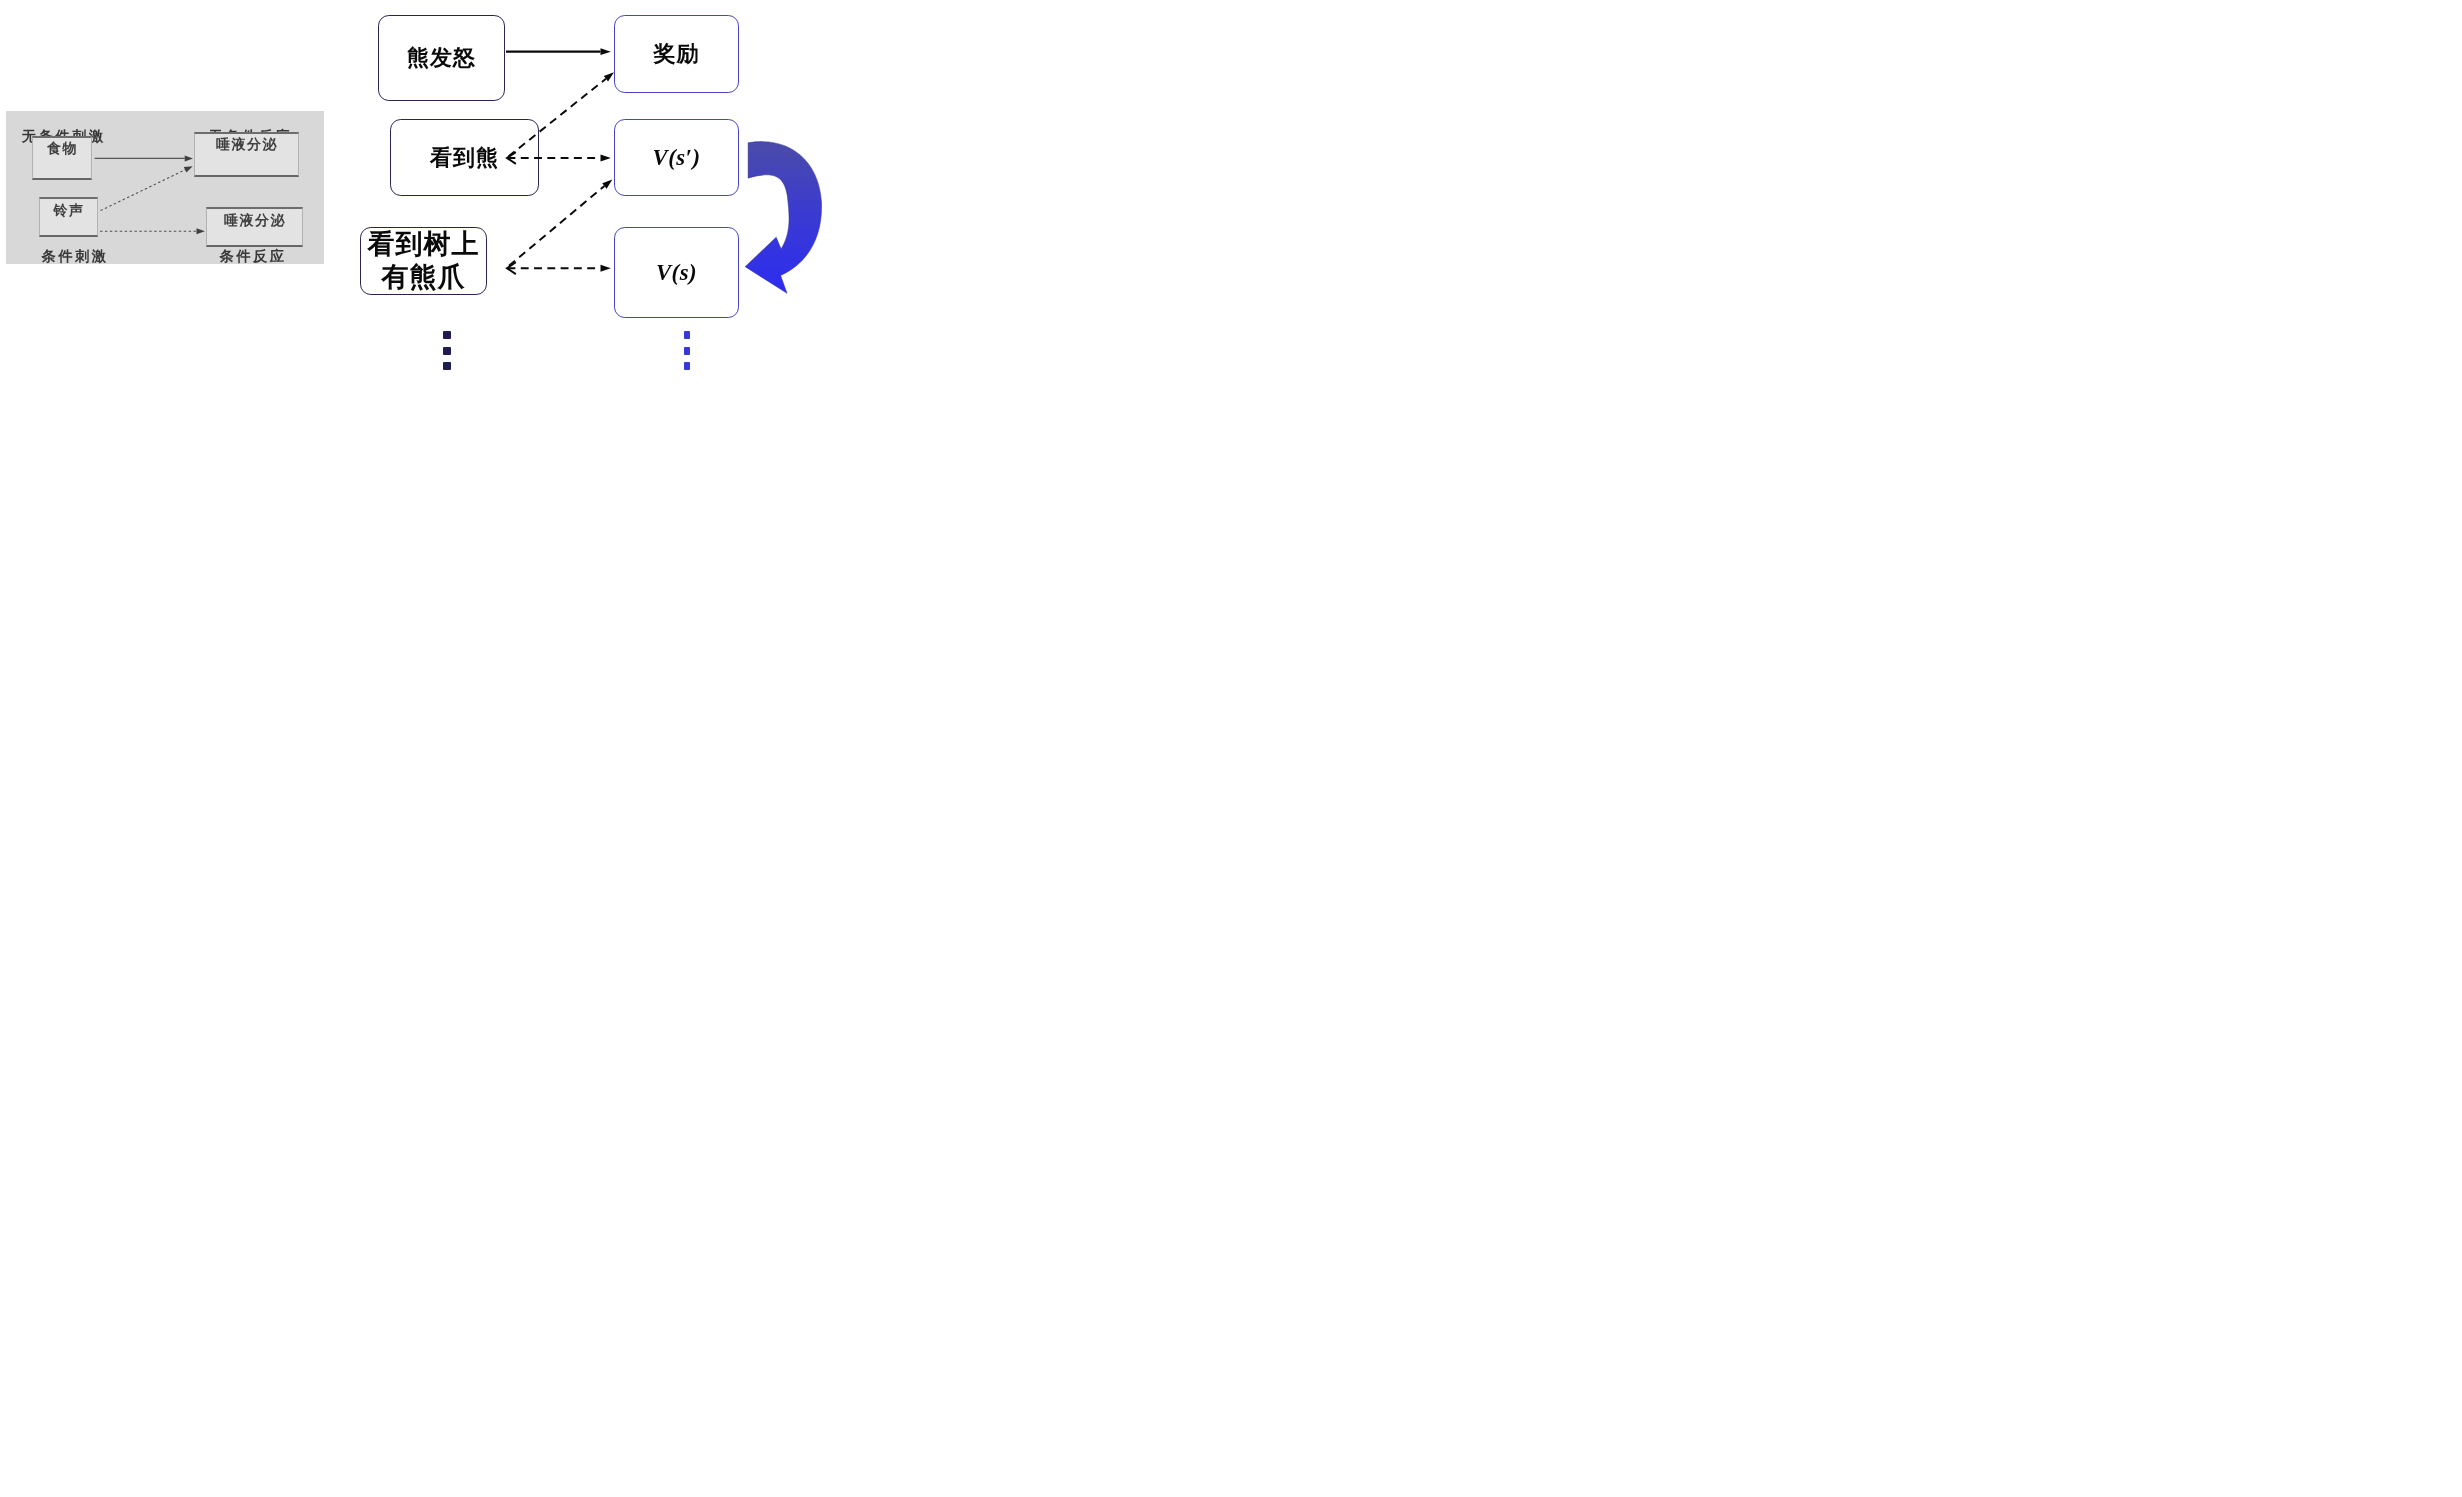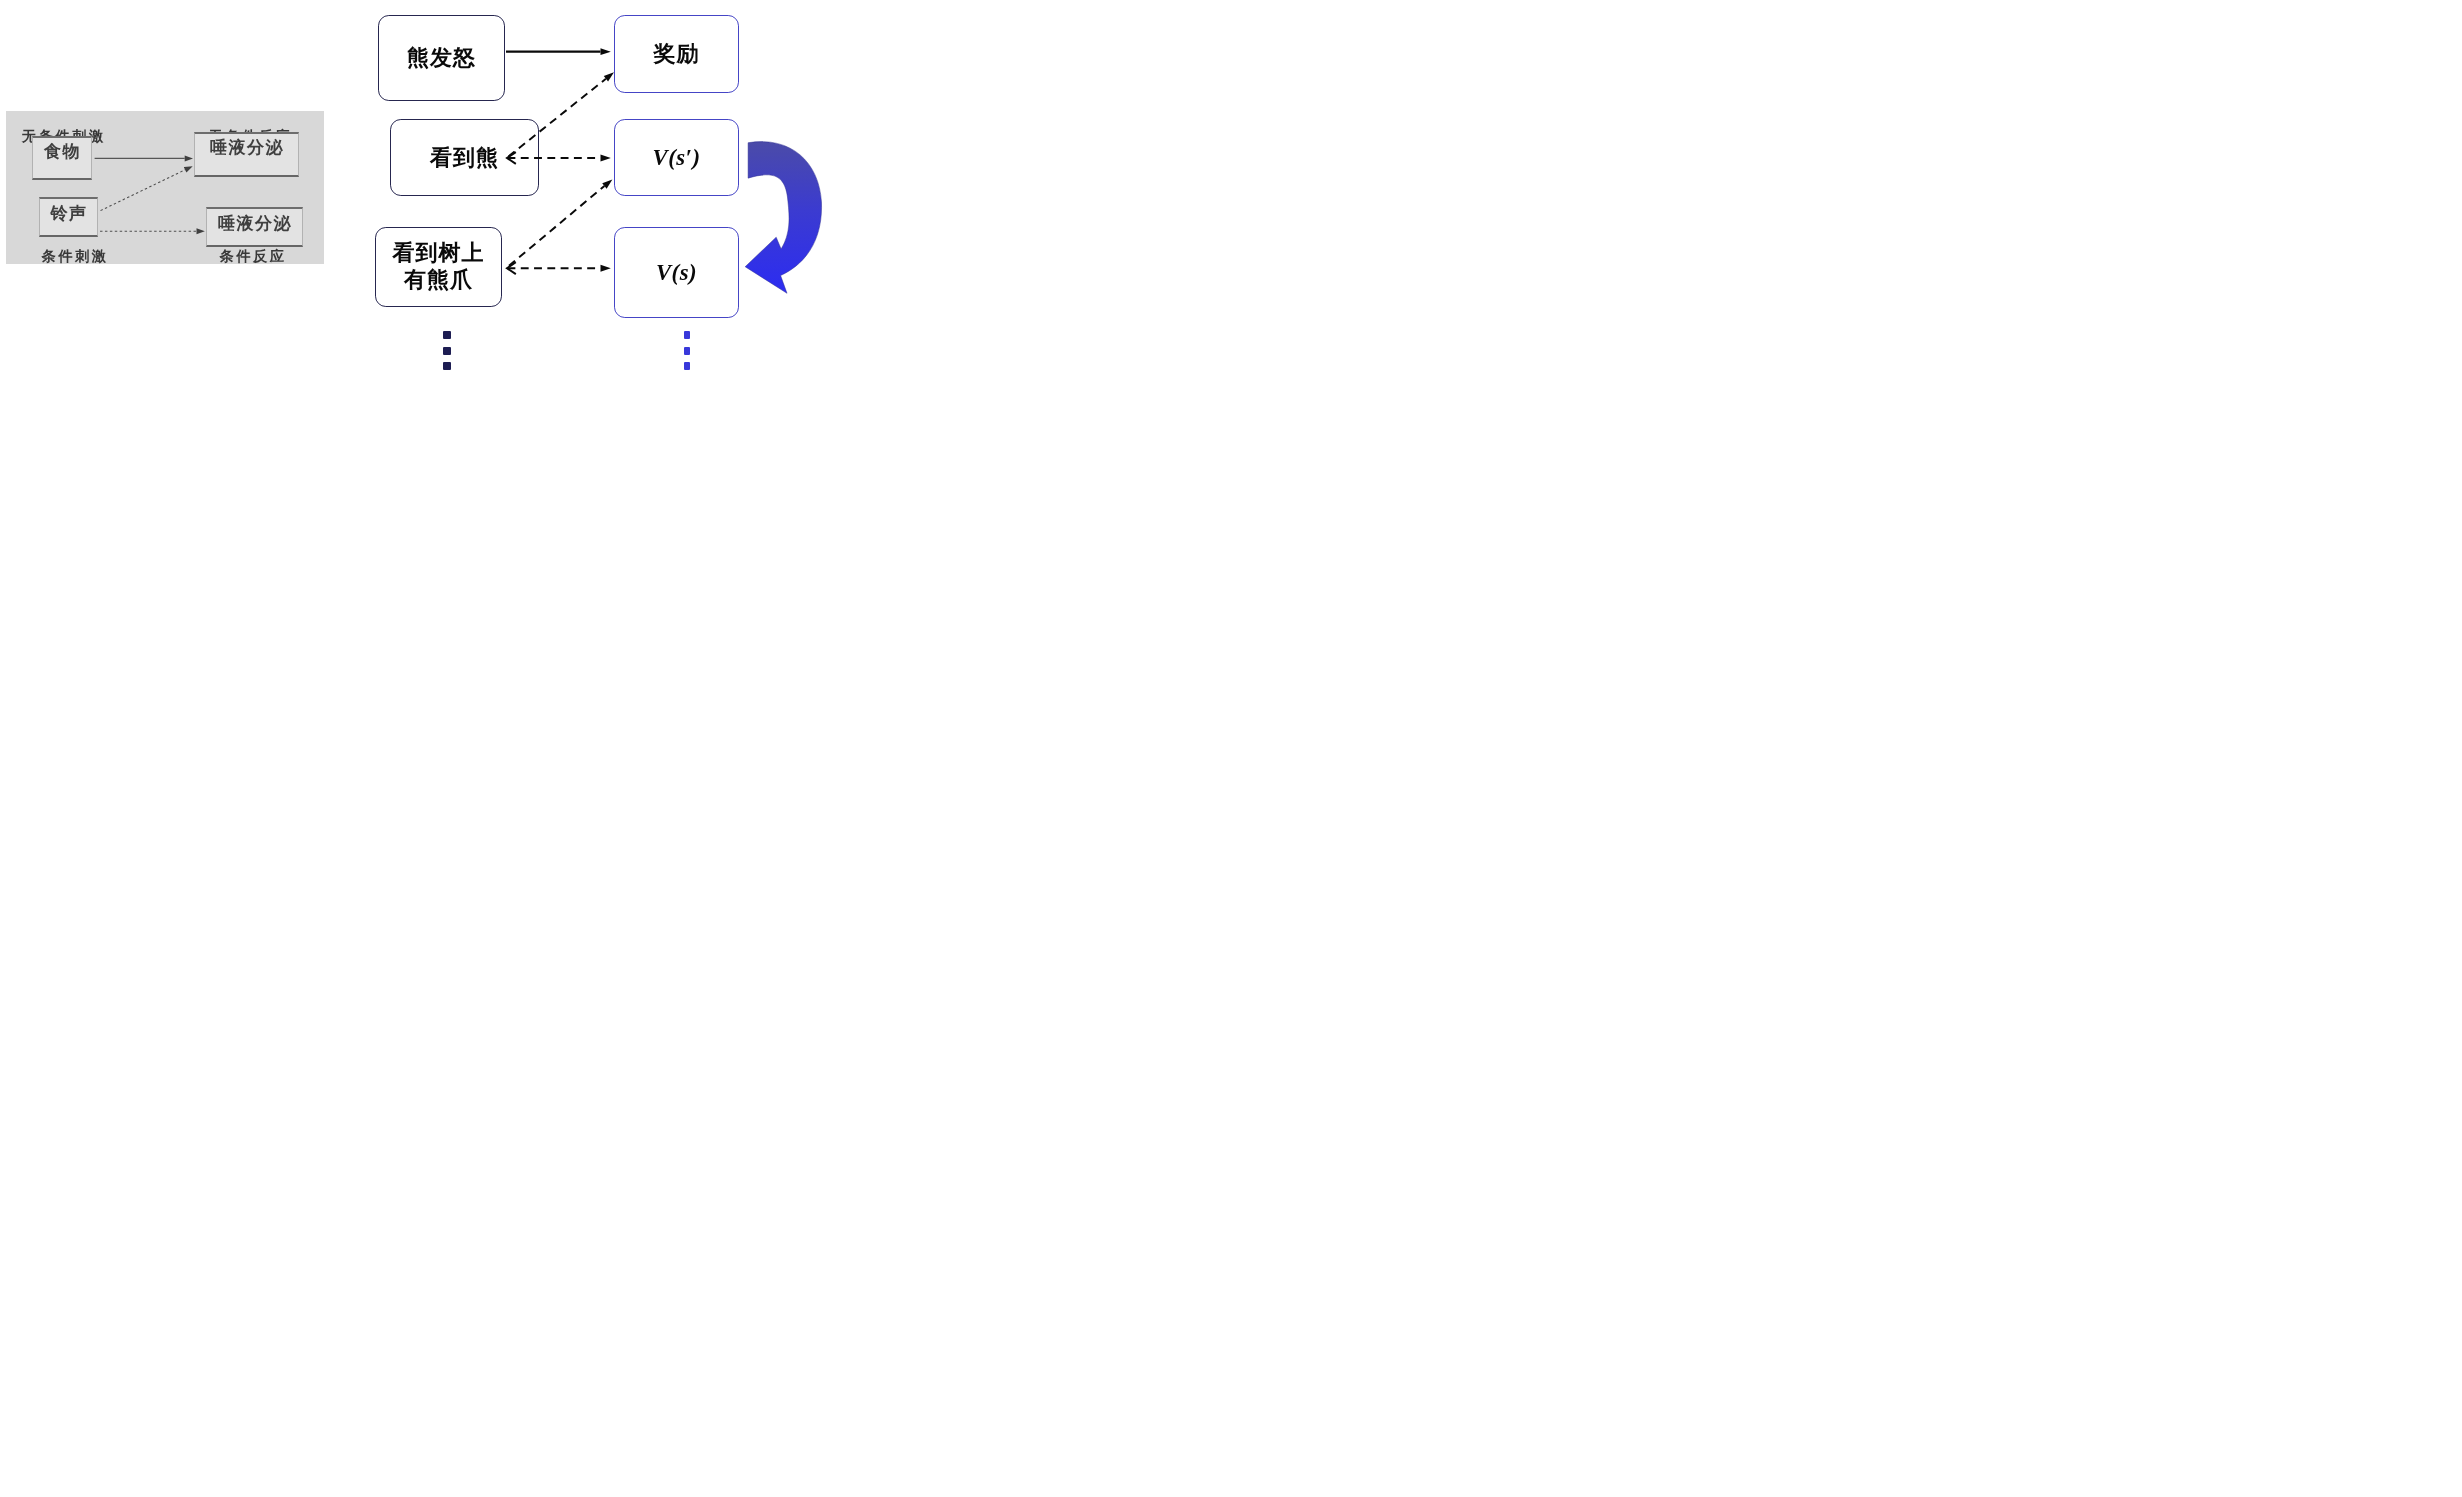--- a/index.html
+++ b/index.html
@@ -14,21 +14,21 @@
   }
   .plabel{
     position:absolute;font-size:14.3px;font-weight:700;color:#383838;
     letter-spacing:2.5px;white-space:nowrap;
   }
   .gbox{
     position:absolute;background:#e3e3e3;box-sizing:border-box;
     border-left:1px solid #b2b2b2;border-right:1px solid #b2b2b2;
     border-top:2.5px solid #6d6d6d;border-bottom:2.5px solid #666666;
     display:flex;justify-content:center;align-items:flex-start;
-    padding-top:2.5px;font-size:17px;font-weight:700;color:#3f3f3f;
+    padding-top:2.5px;font-size:14px;font-weight:700;color:#3f3f3f;
     letter-spacing:1.5px;white-space:nowrap;
   }
   
   .rbox{
     position:absolute;background:#ffffff;box-sizing:border-box;
     border:1.5px solid #26264f;border-radius:10.8px;
     display:flex;flex-direction:column;justify-content:center;align-items:center;
     font-size:22px;font-weight:700;color:#0a0a0a;letter-spacing:1px;
     text-align:center;white-space:nowrap;
   }
@@ -81,21 +81,21 @@
   </div>
 
   <div class="rbox" style="left:390px;top:119px;width:149px;height:77px">
     <span>看到熊</span>
   </div>
 
   <div class="rbox blue" style="left:614px;top:119px;width:125px;height:77px">
     <span class="vmath">V(s′)</span>
   </div>
 
-  <div class="rbox" style="left:375px;top:227px;width:127px;height:80px;font-size:22px">
+  <div class="rbox" style="left:360px;top:227px;width:127px;height:68px;font-size:27px">
     <span class="l2">看到树上</span>
     <span class="l2">有熊爪</span>
   </div>
 
   <div class="rbox blue" style="left:614px;top:227px;width:125px;height:91px">
     <span class="vmath">V(s)</span>
   </div>
 
   <div class="dot navy" style="left:443px;top:331px"></div>
   <div class="dot navy" style="left:443px;top:347px"></div>

